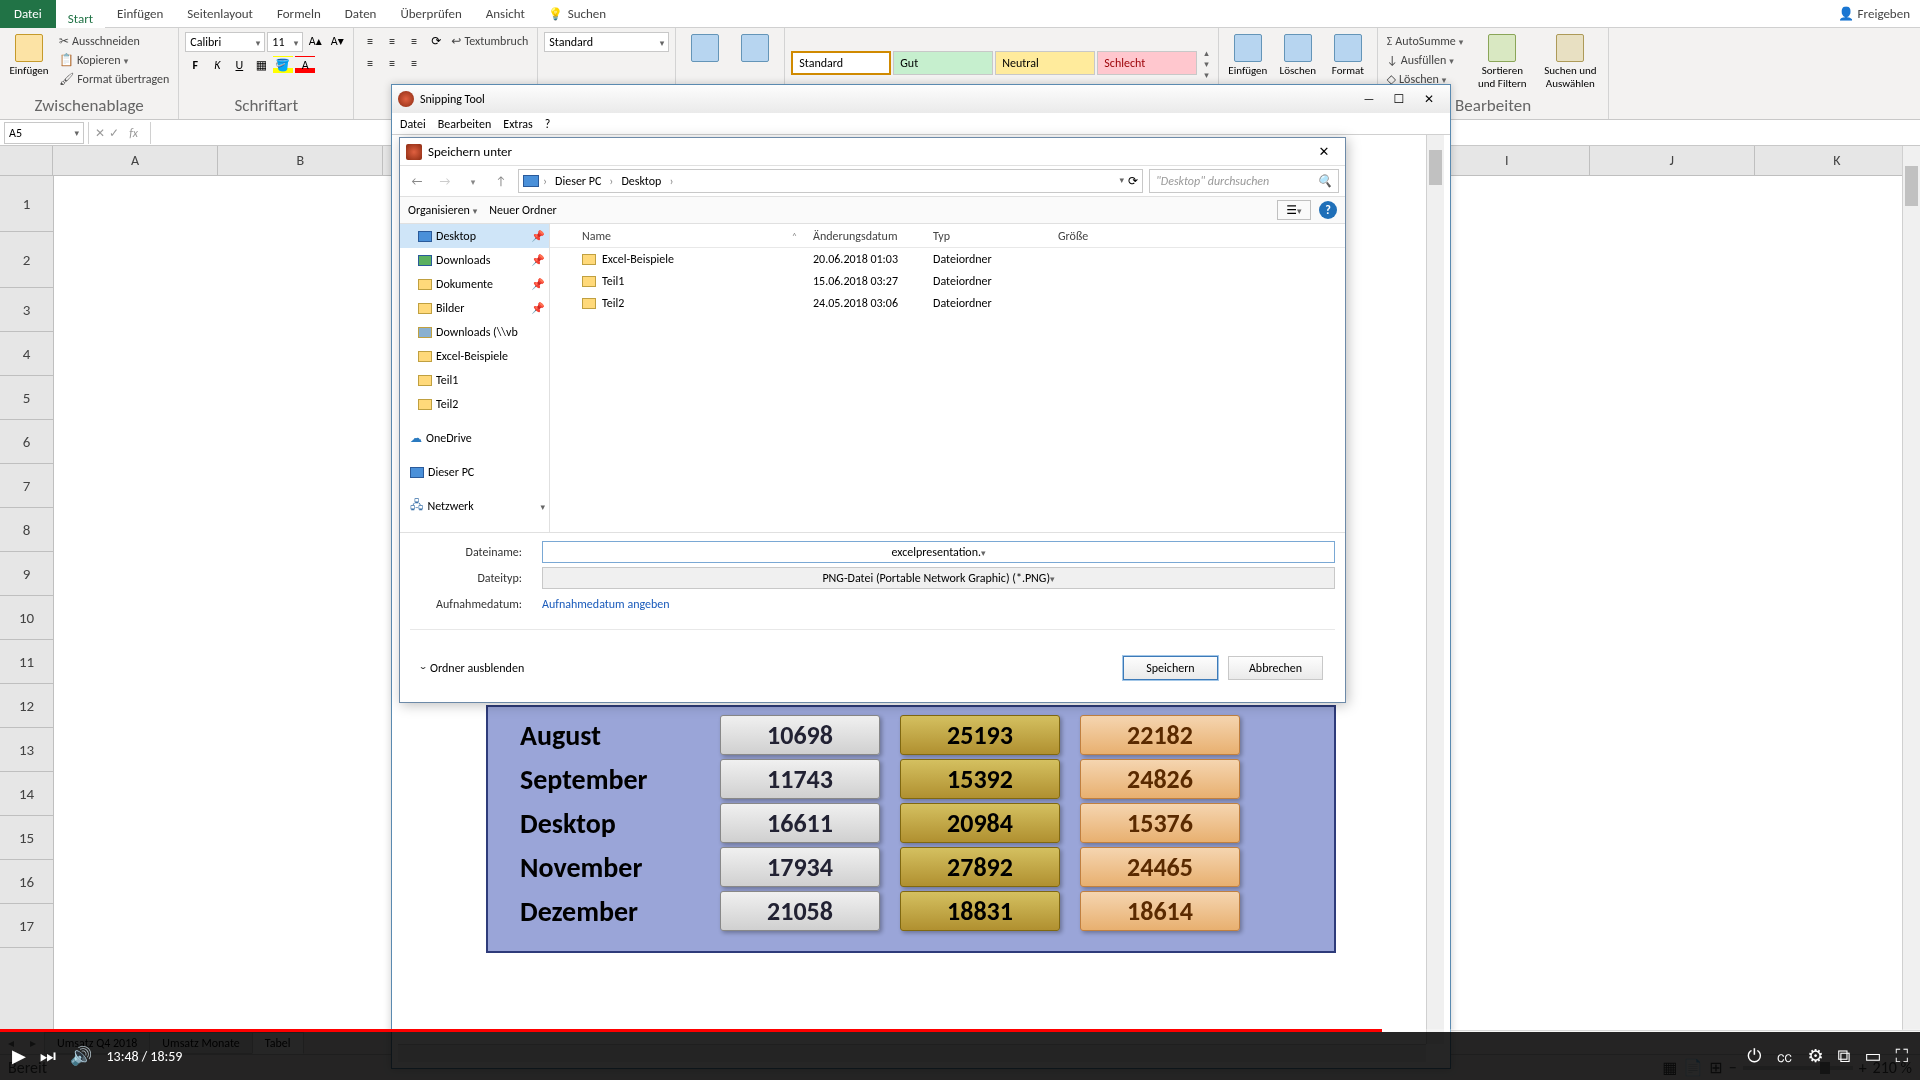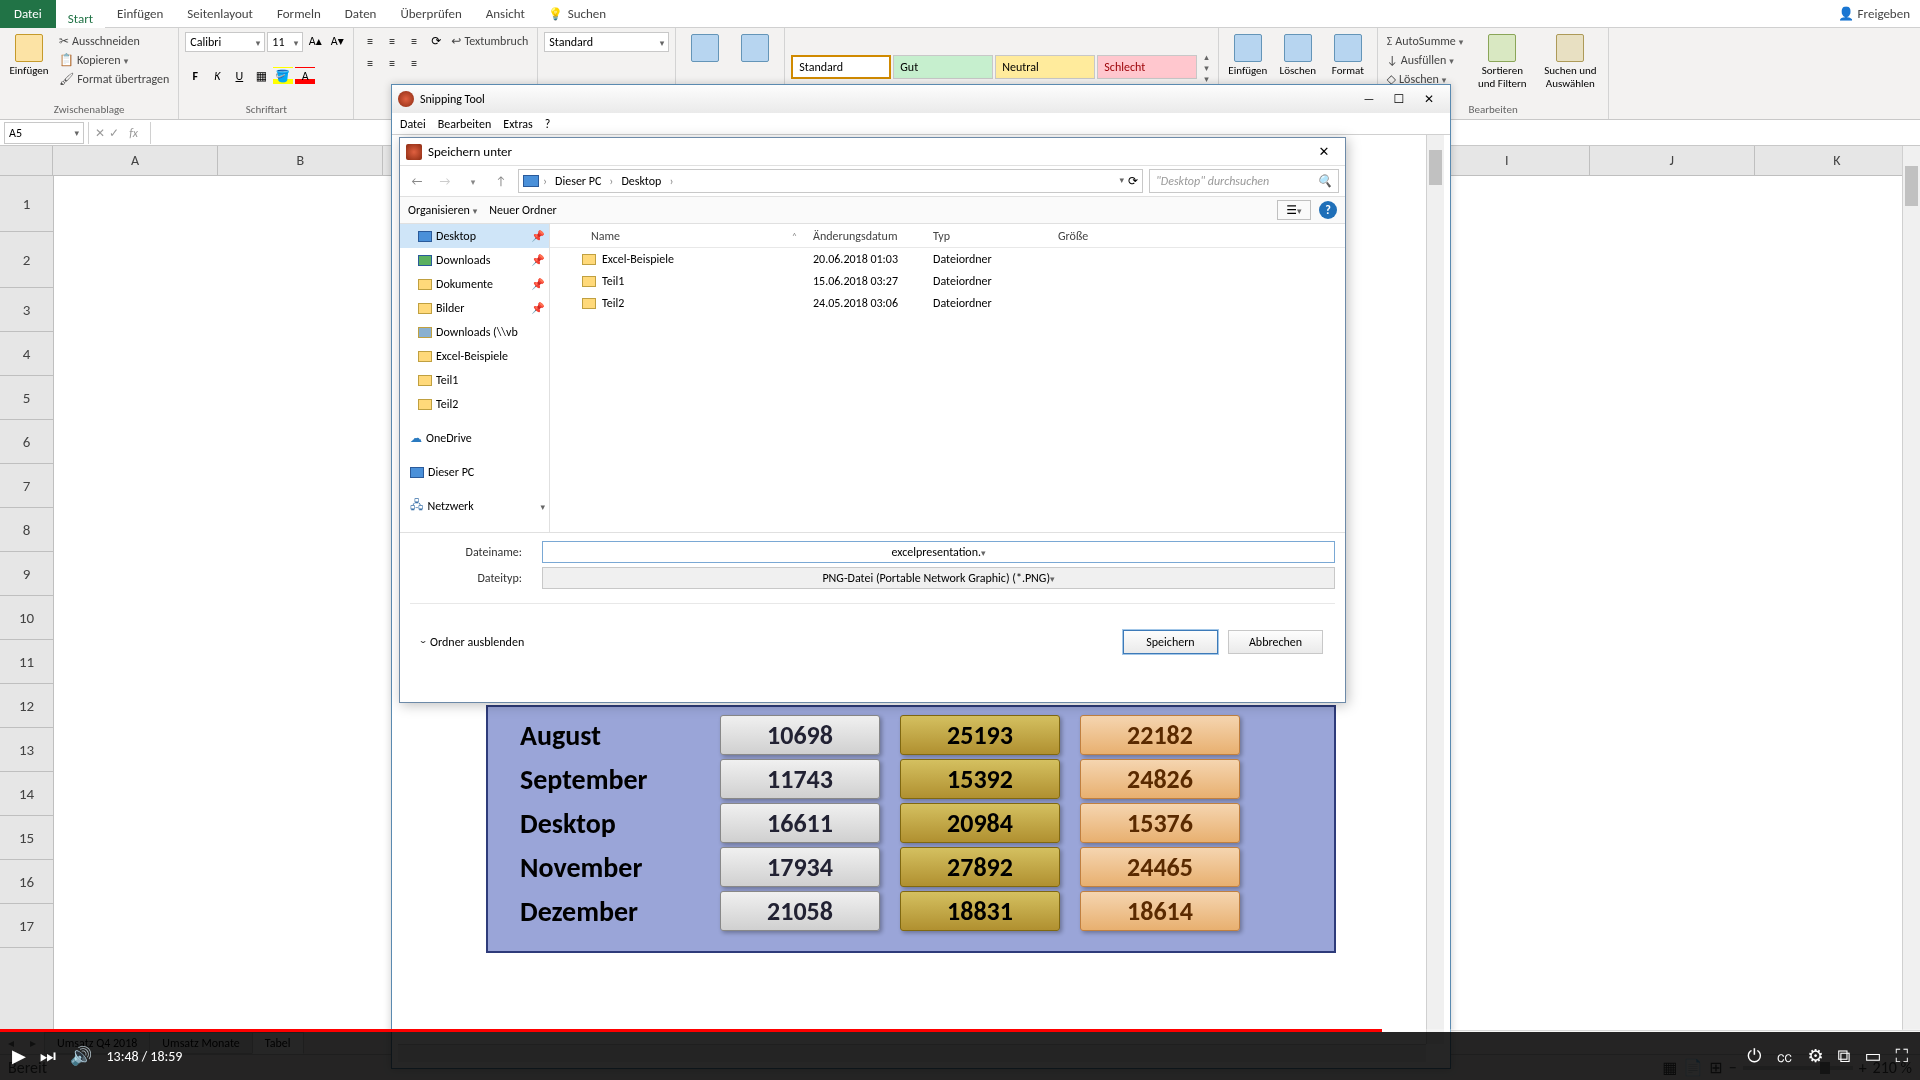--- a/index.html
+++ b/index.html
@@ -9,21 +9,21 @@
 .tabs { display: flex; align-items: center; height: 28px; background: #fff; border-bottom: 1px solid #d0d0d0; font-size: 13px; }
 .tab-file { background: #217346; color: #fff; padding: 0 14px; height: 28px; display: flex; align-items: center; }
 .tab { padding: 0 12px; height: 28px; display: flex; align-items: center; color: #444; cursor: pointer; }
 .tab.active { background: #fff; border-bottom: 2px solid #217346; color: #217346; margin-top: 12px; }
 .tabs-right { margin-left: auto; padding-right: 10px; display: flex; align-items: center; gap: 6px; font-size: 13px; color: #444; }
 
 
 .ribbon { height: 92px; background: #f3f2f1; border-bottom: 1px solid #c8c8c8; display: flex; position: relative; }
 .ribbon-group { display: flex; flex-direction: column; border-right: 1px solid #d3d3d3; padding: 4px 6px 2px 6px; }
 .ribbon-group-content { flex: 1; display: flex; gap: 4px; align-items: flex-start; }
-.ribbon-group-label { font-size: 11px; color: #666; text-align: center; padding: 1px 0; }
+.ribbon-group-label { font-size: 17px; color: #666; text-align: center; padding: 1px 0; }
 .rbtn-big { width: 46px; display: flex; flex-direction: column; align-items: center; gap: 2px; padding: 2px; font-size: 11px; text-align: center; cursor: pointer; }
 .icon-box { width: 28px; height: 28px; background: #fce3a5; border: 1px solid #c59a2b; border-radius: 2px; position: relative; }
 .icon-box.alt { background: #b7d5f0; border-color: #6495b8; }
 .rbtn-row { display: flex; align-items: center; gap: 3px; font-size: 12px; color: #444; height: 18px; padding: 0 3px; cursor: pointer; }
 .rbtn-col { display: flex; flex-direction: column; gap: 1px; }
 .font-name { width: 80px; height: 20px; border: 1px solid #c8c8c8; background: #fff; font-size: 12px; padding: 0 4px; display: flex; align-items: center; justify-content: space-between; }
 .font-size { width: 36px; height: 20px; border: 1px solid #c8c8c8; background: #fff; font-size: 12px; padding: 0 4px; display: flex; align-items: center; justify-content: space-between; }
 .fmt-btns { display: flex; gap: 2px; }
 .fmt-btn { width: 20px; height: 18px; display: flex; align-items: center; justify-content: center; border: 1px solid transparent; font-size: 12px; cursor: pointer; }
 .style-grid { display: flex; gap: 2px; }
@@ -104,21 +104,21 @@
 .sd-tree { width: 150px; border-right: 1px solid #e0e0e0; font-size: 12px; overflow-y: auto; background: #fff; }
 .tree-item { display: flex; align-items: center; height: 24px; padding: 0 4px 0 18px; gap: 4px; cursor: pointer; }
 .tree-item.selected { background: #cfe5f8; }
 .tree-item .folder-icon { width: 14px; height: 11px; background: #ffd97a; border: 1px solid #c0a040; }
 .tree-item .desk-icon { width: 14px; height: 11px; background: #4a90d9; border: 1px solid #2a5a9a; }
 .tree-item .pin { color: #5a8ac0; font-size: 11px; }
 
 .sd-list { flex: 1; font-size: 12px; }
 .list-header { display: flex; height: 24px; align-items: center; border-bottom: 1px solid #e8e8e8; color: #444; }
 .list-header > div { padding: 0 8px; }
-.lh-name { width: 255px; display: flex; align-items: flex-end; gap: 15px; }
+.lh-name { width: 255px; display: flex; align-items: flex-end; gap: 6px; }
 .lh-date { width: 120px; }
 .lh-typ { width: 125px; }
 .lh-size { width: 80px; }
 .list-row { display: flex; height: 22px; align-items: center; }
 .list-row > div { padding: 0 8px; }
 .lr-name { width: 255px; display: flex; align-items: center; gap: 6px; }
 .lr-name .folder-icon { width: 14px; height: 11px; background: #ffd97a; border: 1px solid #c0a040; }
 
 .sd-fields { border-top: 1px solid #e0e0e0; padding: 6px 10px; font-size: 12px; }
 .field-row { display: flex; align-items: center; height: 26px; gap: 20px; }
@@ -184,21 +184,21 @@
         <div class="rbtn-row">
             <span>🖌</span>
             <span>Format übertragen</span>
           </div>
       </div>
     </div>
     <div class="ribbon-group-label">Zwischenablage</div>
   </div>
 
   <div class="ribbon-group">
-    <div class="ribbon-group-content" style="flex-direction:column;gap:15px;">
+    <div class="ribbon-group-content" style="flex-direction:column;gap:4px;">
       <div style="display:flex;gap:2px;">
         <div class="font-name">
             <span>Calibri</span>
             <span class="dropdown-arrow">▾</span>
           </div>
         <div class="font-size">
             <span>11</span>
             <span class="dropdown-arrow">▾</span>
           </div>
         <div class="fmt-btn">A▴</div>
@@ -599,20 +599,24 @@
           <span class="dropdown-arrow">▾</span>
         </div>
     </div>
     <div class="field-row">
       <label>Dateityp:</label>
       <div class="field-input combo">
           <span>PNG-Datei (Portable Network Graphic) (*.PNG)</span>
           <span class="dropdown-arrow">▾</span>
         </div>
     </div>
+    <div class="field-row">
+      <label>Aufnahmedatum:</label>
+      <span class="field-link">Aufnahmedatum angeben</span>
+    </div>
     <div class="sd-footer">
       <div class="hide-folders">
           <span style="transform:rotate(90deg);display:inline-block;">›</span>
           <span>Ordner ausblenden</span>
         </div>
       <div class="btns">
         <div class="dbtn primary">Speichern</div>
         <div class="dbtn">Abbrechen</div>
       </div>
     </div>

